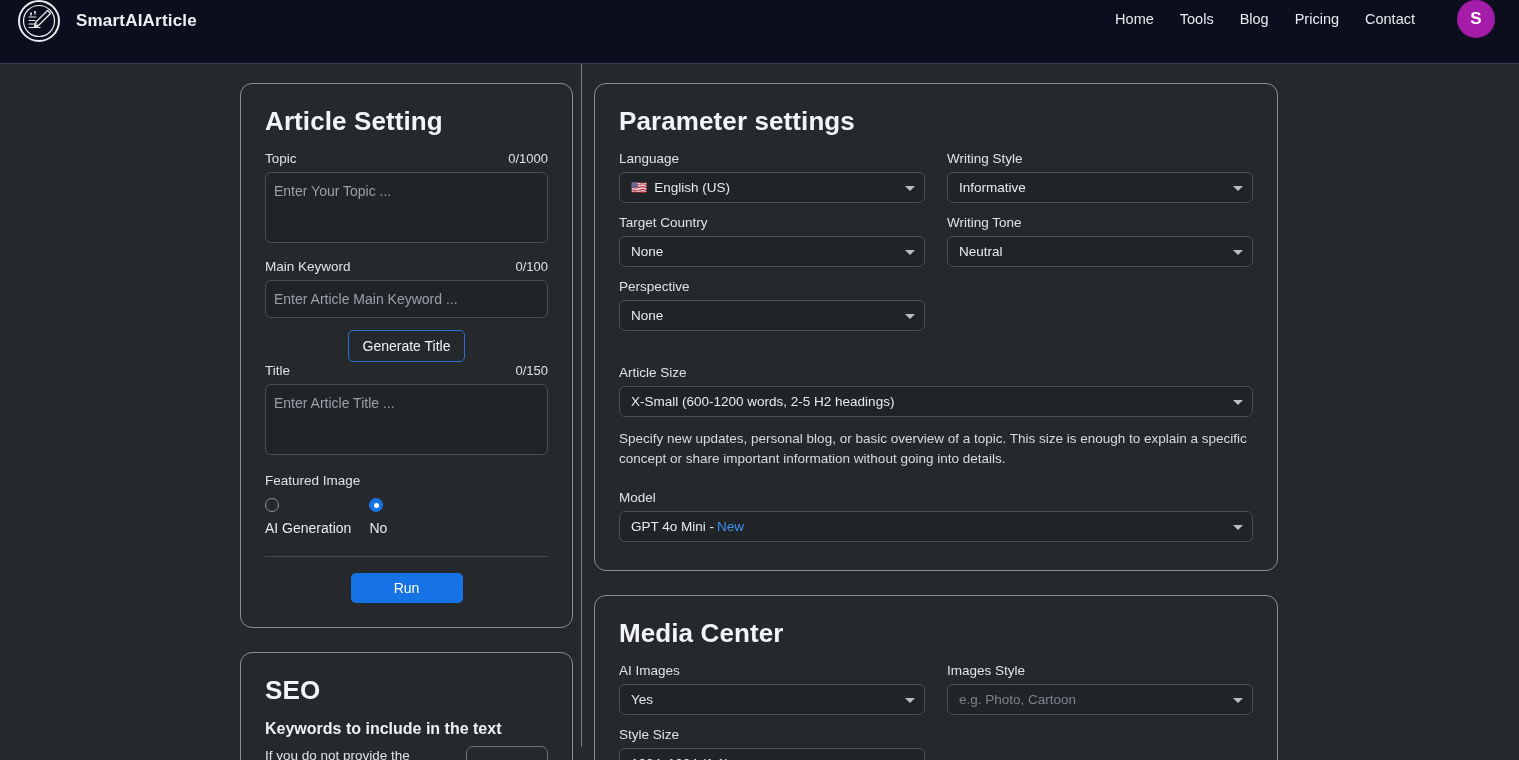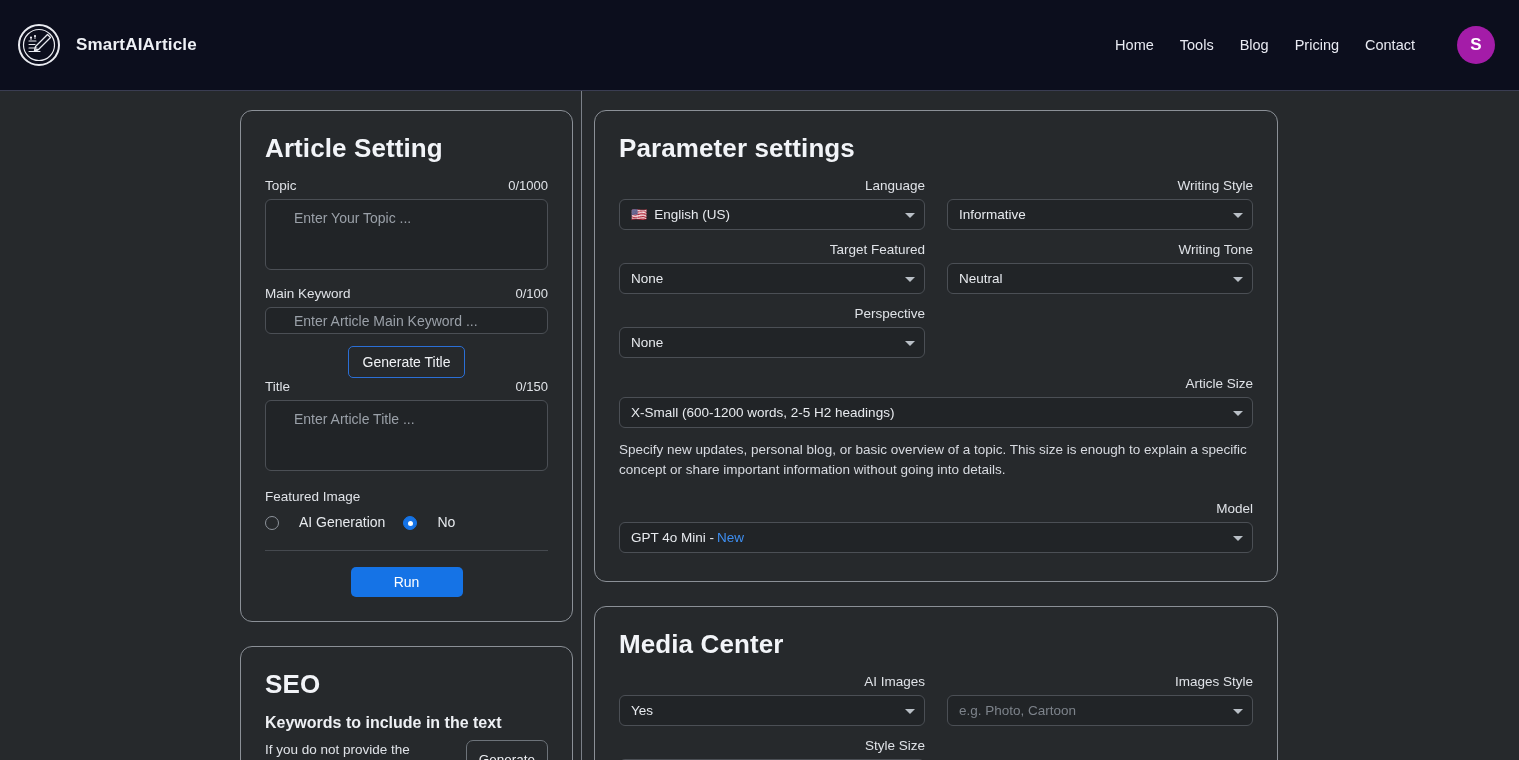--- a/index.html
+++ b/index.html
@@ -8,25 +8,25 @@
     width: 1519px;
     height: 760px;
     overflow: hidden;
     background: #26292c;
     font-family: "Liberation Sans", sans-serif;
     color: #e8eaed;
   }
 
   
   .header {
-    height: 91px;
+    height: 64px;
     background: #0c0e1d;
     border-bottom: 1px solid #3a3d52;
     display: flex;
-    align-items: center;
+    align-items: flex-start;
     justify-content: space-between;
     padding: 0 24px 0 18px;
   }
   .brand { display: flex; align-items: center; gap: 16px; }
   .logo-circle {
     width: 42px; height: 42px;
     border-radius: 50%;
     border: 2px solid #e9eaf0;
     display: flex; align-items: center; justify-content: center;
     flex: 0 0 auto;
@@ -107,40 +107,40 @@
   .counter { font-size: 13px; color: #dfe2e7; }
 
   .textarea-box, .input-box {
     width: 100%;
     background: #212427;
     border: 1px solid #4b4f55;
     border-radius: 6px;
     color: #9aa0a8;
     font-family: "Liberation Sans", sans-serif;
     font-size: 14px;
-    padding: 9px 28px;
+    padding: 9px 8px;
   }
   .textarea-box { height: 71px; resize: none; line-height: 1.35; }
-  .input-box { height: 27px; }
+  .input-box { height: 38px; }
   .textarea-box::placeholder, .input-box::placeholder { color: #9aa0a8; }
 
   .btn-outline {
     background: transparent;
     border: 1px solid #2b6fd6;
     border-radius: 5px;
     color: #f0f2f5;
     font-family: "Liberation Sans", sans-serif;
     font-size: 14px;
     padding: 7px 14px;
     cursor: pointer;
   }
   .right-align { display: flex; justify-content: center; margin: 12px 0 1px; }
 
   .radio-row { display: flex; align-items: center; gap: 18px; margin-top: 9px; }
-  .radio-opt { display: flex; align-items: flex-end; gap: 20px; cursor: pointer; }
+  .radio-opt { display: flex; align-items: flex-start; gap: 8px; cursor: pointer; flex-direction: column; }
   .radio-dot {
     width: 14px; height: 14px; border-radius: 50%;
     border: 1.5px solid #8d939b; background: transparent;
     flex: 0 0 auto;
   }
   .radio-dot.on {
     border-color: #1573e6; background: #1573e6;
     display: flex; align-items: center; justify-content: center;
   }
   .radio-dot.on::after {
@@ -163,21 +163,21 @@
   }
 
   
   .grid2 {
     display: grid;
     grid-template-columns: 1fr 1fr;
     column-gap: 22px;
     row-gap: 0;
   }
   .sel-field { margin-bottom: 12px; }
-  .sel-label { font-size: 13.5px; color: #dfe2e7; margin-bottom: 6px; display: block; text-align: right; }
+  .sel-label { font-size: 13.5px; color: #dfe2e7; margin-bottom: 6px; display: block; }
   .select {
     position: relative;
     height: 31px;
     background: #212427;
     border: 1px solid #4b4f55;
     border-radius: 6px;
     display: flex; align-items: center;
     padding: 0 26px 0 11px;
     font-size: 13.5px;
     color: #e7eaee;
@@ -336,21 +336,21 @@
 
         <div class="sel-field">
           <span class="sel-label">Writing Style</span>
           <div class="select">
             <span>Informative</span>
             <span class="caret"></span>
           </div>
         </div>
 
         <div class="sel-field">
-          <span class="sel-label">Target Featured</span>
+          <span class="sel-label">Target Country</span>
           <div class="select">
             <span>None</span>
             <span class="caret"></span>
           </div>
         </div>
 
         <div class="sel-field">
           <span class="sel-label">Writing Tone</span>
           <div class="select">
             <span>Neutral</span>
@@ -361,21 +361,21 @@
         <div class="sel-field">
           <span class="sel-label">Perspective</span>
           <div class="select">
             <span>None</span>
             <span class="caret"></span>
           </div>
         </div>
         <div></div>
       </div>
 
-      <div class="sel-field" style="margin-top:6px;">
+      <div class="sel-field" style="margin-top:22px;">
         <span class="sel-label">Article Size</span>
         <div class="select">
           <span>X-Small (600-1200 words, 2-5 H2 headings)</span>
           <span class="caret"></span>
         </div>
       </div>
 
       <p class="helptext">Specify new updates, personal blog, or basic overview of a topic. This size is enough to explain a specific concept or share important information without going into details.</p>
 
       <div class="sel-field" style="margin-bottom:4px;">

